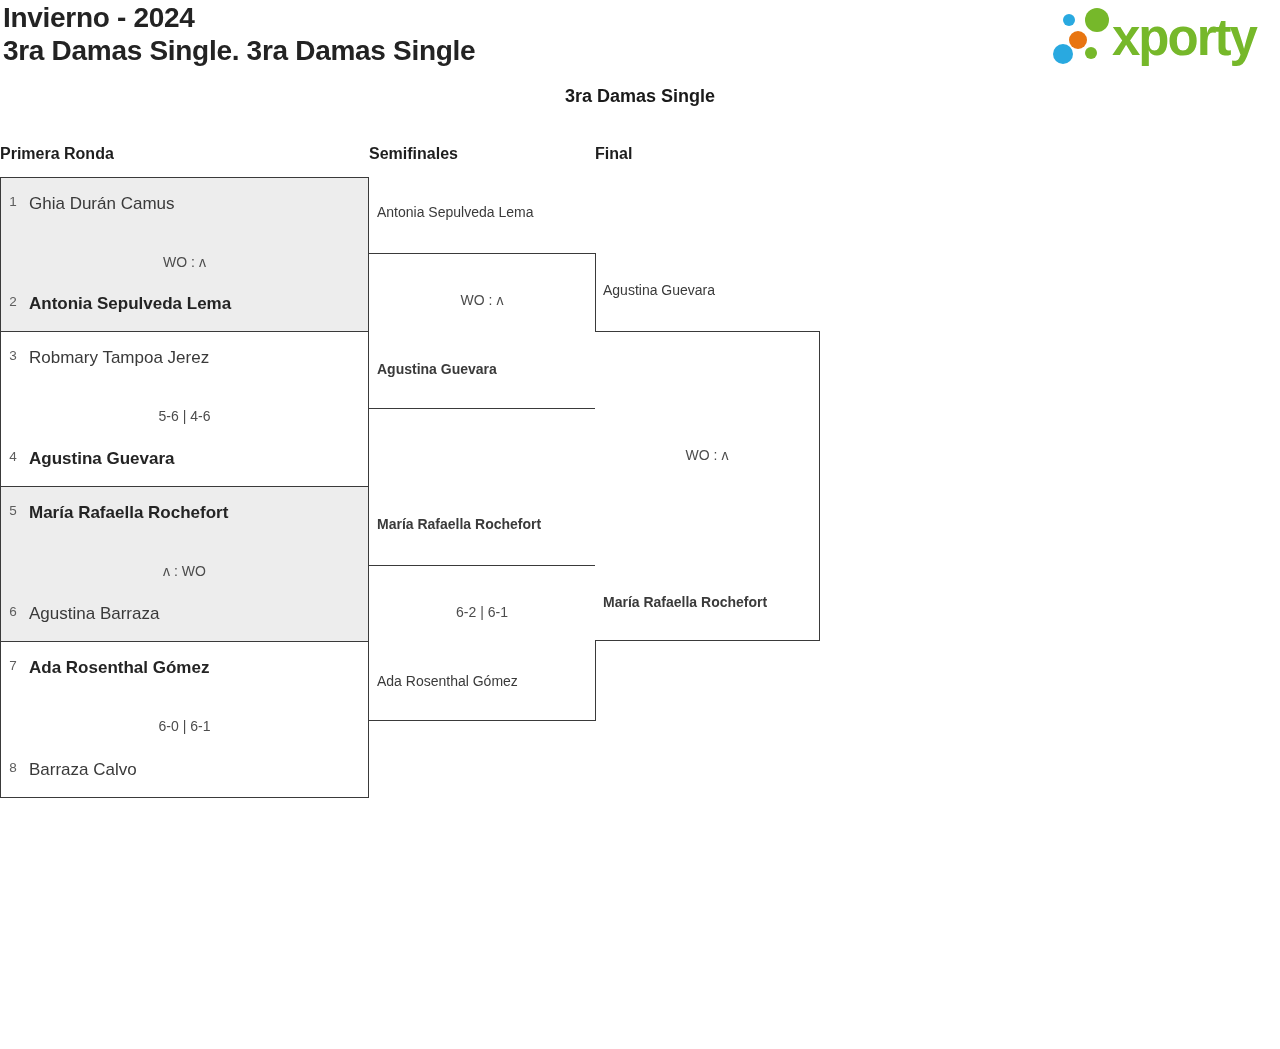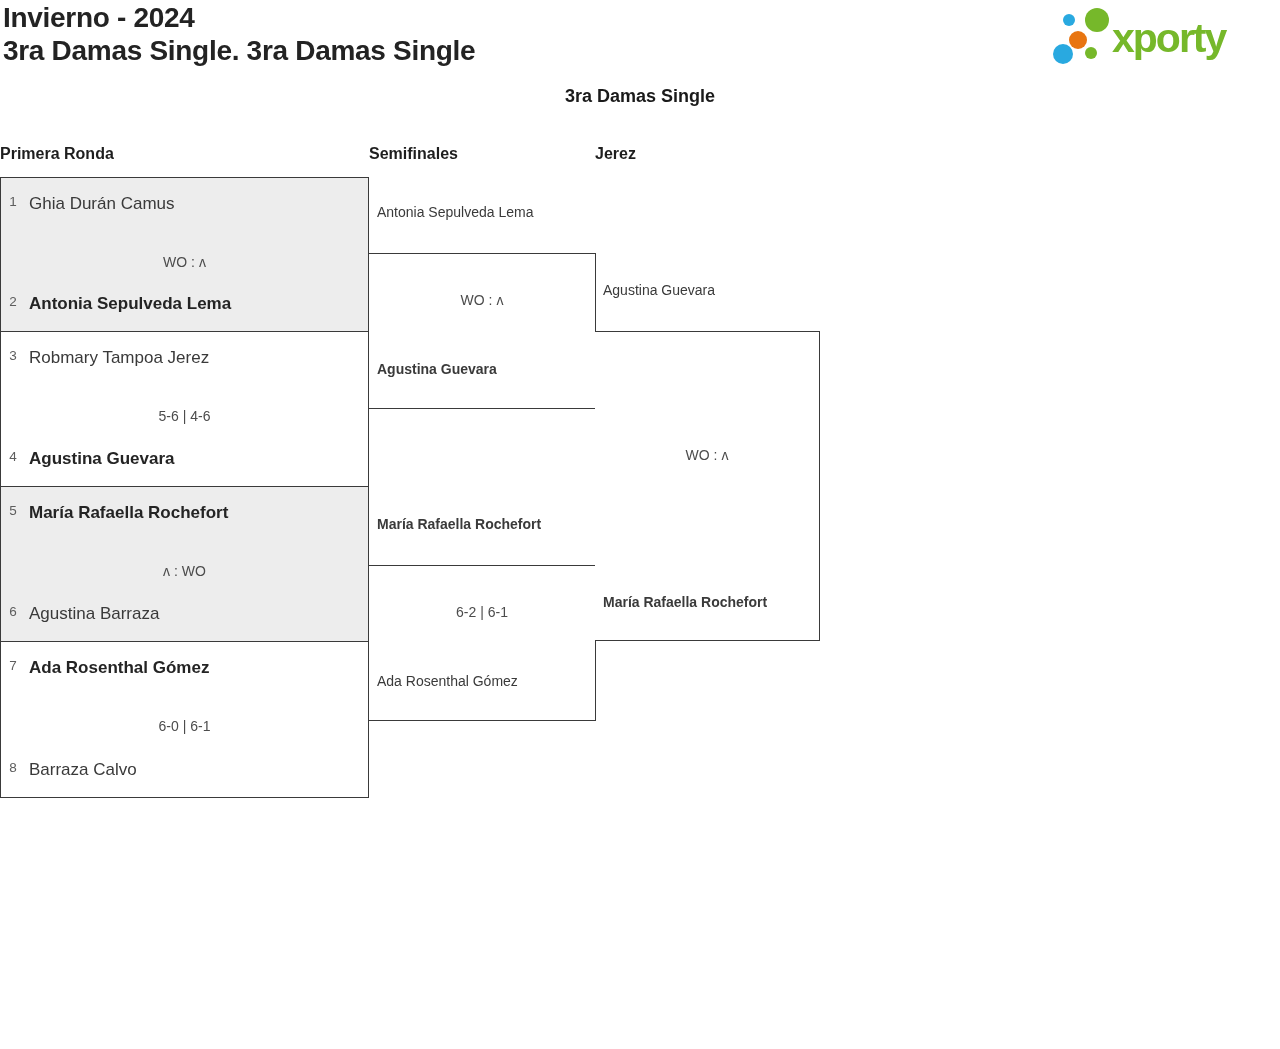--- a/index.html
+++ b/index.html
@@ -15,21 +15,21 @@
   }
 
   .logo { position:absolute; left:1050px; top:6px; width:230px; height:64px; cursor:pointer; }
   .logo .dot { position:absolute; border-radius:50%; }
   .d-blue-sm   { left:13px; top:8px;  width:12px; height:12px; background:#29a9e0; }
   .d-green-lg  { left:35px; top:2px;  width:24px; height:24px; background:#76b82a; }
   .d-orange    { left:19px; top:25px; width:18px; height:18px; background:#e87511; }
   .d-blue-lg   { left:3px;  top:38px; width:20px; height:20px; background:#29a9e0; }
   .d-green-sm  { left:35px; top:41px; width:12px; height:12px; background:#76b82a; }
   .logo .brand {
-    position:absolute; left:62px; top:0; font-size:41px; line-height:64px;
+    position:absolute; left:62px; top:0; font-size:51px; line-height:64px;
     font-weight:800; color:#76b82a; letter-spacing:-2px;
   }
 
   
   .bracket-title {
     position:absolute; left:0; width:100%; top:86px; text-align:center;
     font-size:18px; font-weight:600; color:#1a1a1a;
   }
   .col-head { position:absolute; top:145px; font-size:16px; font-weight:600; color:#1e1e1e; }
   .col-head.c1 { left:0;     width:370px; }
@@ -100,21 +100,21 @@
     <span class="dot d-green-lg"></span>
     <span class="dot d-orange"></span>
     <span class="dot d-blue-lg"></span>
     <span class="dot d-green-sm"></span>
     <span class="brand">xporty</span>
   </div>
 
   <div class="bracket-title">3ra Damas Single</div>
   <div class="col-head c1">Primera Ronda</div>
   <div class="col-head c2">Semifinales</div>
-  <div class="col-head c3">Jerez</div>
+  <div class="col-head c3">Final</div>
 
   <div class="match m1 shaded">
     <div class="slot slot-top">
       <span class="seed">1</span>
       <span class="pname">Ghia Durán Camus</span>
     </div>
     <div class="score">WO : ʌ</div>
     <div class="slot slot-bottom">
       <span class="seed">2</span>
       <span class="pname bold">Antonia Sepulveda Lema</span>

